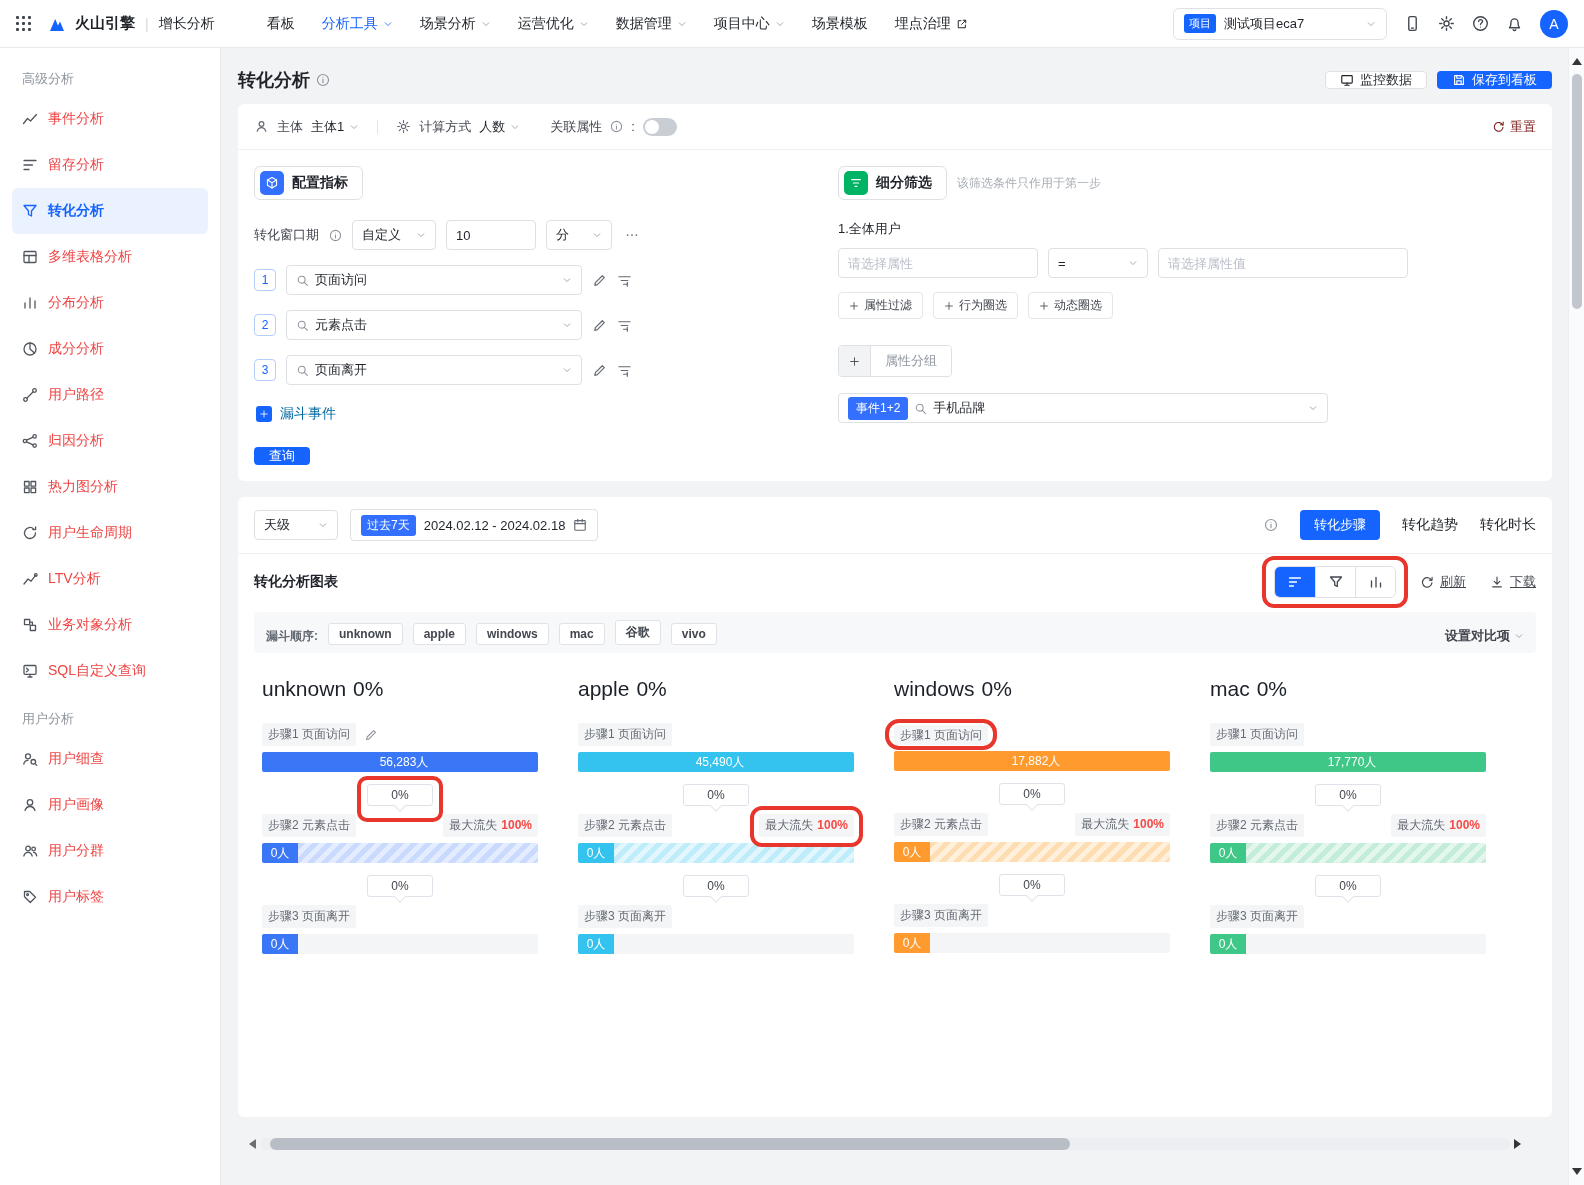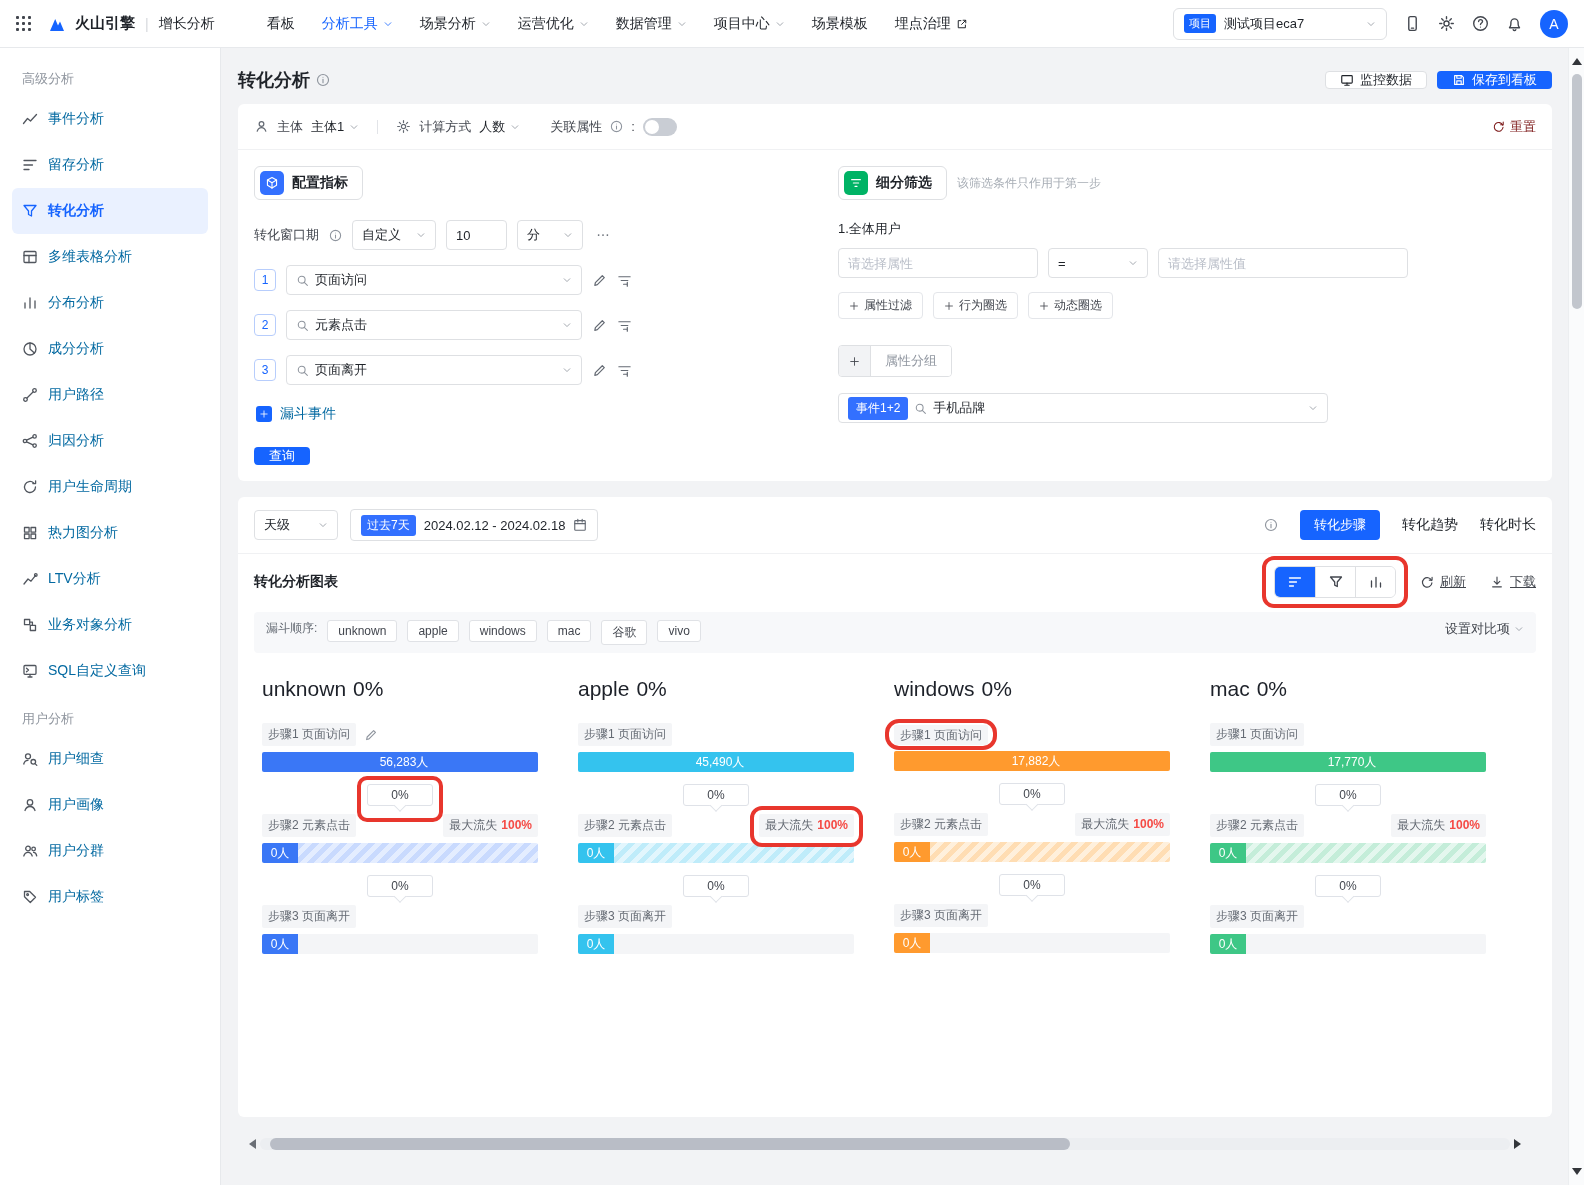--- a/index.html
+++ b/index.html
@@ -31,21 +31,21 @@
   .nav-ic { color:#42464e; cursor:pointer; }
   .avatar { width:28px; height:28px; border-radius:50%; background:#1664ff; color:#fff; display:flex;
             align-items:center; justify-content:center; font-size:14px; cursor:pointer; }
 
   
   .sidebar { position:absolute; top:48px; left:0; bottom:0; width:221px; background:#fff;
              border-right:1px solid #e7e9ec; padding:12px 12px 0; z-index:10; overflow:hidden; }
   .side-title { font-size:13px; color:#8f959e; padding:10px 10px 8px; }
   .side-title.second { margin-top:6px; }
   .side-item { display:flex; align-items:center; gap:10px; height:46px; padding:0 10px; border-radius:6px;
-               font-size:14px; color:#0369a1; cursor:pointer; }
+               font-size:14px; color:#ef4444; cursor:pointer; }
   .side-item svg { color:#51565e; }
   .side-item.active { background:#eaf1ff; color:#1664ff; font-weight:bold; }
   .side-item.active svg { color:#1664ff; }
 
   
   .main { position:absolute; left:222px; top:48px; right:16px; bottom:0; padding:12px 16px 0; overflow:hidden; }
   .page-head { display:flex; align-items:center; height:40px; }
   .page-title { font-size:18px; font-weight:bold; display:flex; align-items:center; gap:6px; }
   .info-ic { color:#8f959e; cursor:pointer; }
   .head-actions { margin-left:auto; display:flex; gap:10px; }
@@ -76,21 +76,21 @@
   .metric-chip { display:inline-flex; align-items:center; gap:8px; border:1px solid #dee0e3; border-radius:6px;
                  padding:4px 14px 4px 5px; font-size:14px; font-weight:bold; }
   .sq-ic { width:24px; height:24px; border-radius:5px; display:flex; align-items:center; justify-content:center; color:#fff; flex:none; }
   .sq-blue { background:#3370ff; }
   .sq-green { background:#00b365; }
 
   .window-row { display:flex; align-items:center; gap:10px; margin:20px 0 4px; font-size:13px; color:#42464e; }
   .select-box { display:flex; align-items:center; gap:6px; border:1px solid #dee0e3; border-radius:4px; height:30px;
                 padding:0 9px; background:#fff; font-size:13px; color:#1f2329; cursor:pointer; }
   .select-box .grow { flex:1; text-align:left; white-space:nowrap; overflow:hidden; }
-  .w66 { width:66px; } .w70 { width:61px; } .w84 { width:84px; } .w100 { width:100px; }
+  .w66 { width:66px; } .w70 { width:90px; } .w84 { width:84px; } .w100 { width:100px; }
   .text-input { height:30px; border:1px solid #dee0e3; border-radius:4px; padding:0 9px; font-size:13px;
                 color:#1f2329; background:#fff; outline:none; font-family:inherit; }
   .text-input::placeholder { color:#b9bec8; }
   .more-dots { color:#646a73; cursor:pointer; padding:0 3px; }
 
   .step-row { display:flex; align-items:center; gap:10px; margin-top:15px; }
   .step-num { width:22px; height:22px; border:1px solid #b7cdfc; border-radius:4px; display:flex; align-items:center;
               justify-content:center; font-size:12px; color:#1664ff; background:#fff; flex:none; }
   .event-select { width:296px; }
   .search-ic { color:#8f959e; }
@@ -131,22 +131,22 @@
   .chart-title { font-size:14px; font-weight:bold; }
   .chart-tools { margin-left:auto; display:flex; align-items:center; gap:24px; }
   .tg-wrap { position:relative; }
   .toggle-group { display:flex; border:1px solid #dee0e3; border-radius:6px; overflow:hidden; }
   .toggle-btn { width:40px; height:30px; display:flex; align-items:center; justify-content:center; background:#fff;
                 cursor:pointer; color:#42464e; }
   .toggle-btn + .toggle-btn { border-left:1px solid #dee0e3; }
   .toggle-btn.active { background:#1664ff; color:#fff; }
   .tool-link { display:flex; align-items:center; gap:6px; font-size:13px; color:#42464e; cursor:pointer;text-decoration:underline; }
 
-  .order-row { display:flex; align-items:flex-start; gap:10px; background:#f7f8fa; margin:2px 16px 0; padding:8px 12px;
-               border-radius:4px; font-size:12px; color:#646a73; }
+  .order-row { display:flex; align-items:flex-end; gap:10px; background:#f7f8fa; margin:2px 16px 0; padding:8px 12px;
+               border-radius:4px; font-size:12px; color:#646a73;font-weight:bold; }
   .order-tag { background:#fff; border:1px solid #e0e2e6; border-radius:3px; padding:3px 10px; font-size:12px;
                color:#42464e; cursor:pointer; }
   .compare { margin-left:auto; display:flex; align-items:center; gap:4px; font-size:13px; color:#42464e; cursor:pointer; }
 
   .funnel-wrap { display:flex; gap:40px; padding:24px 24px 36px; }
   .funnel-col { width:276px; flex:none; }
   .g0 { --c:#3a77f6; --t1:#c9dafe; --t2:#e4edff; }
   .g1 { --c:#34c3ee; --t1:#bfecfa; --t2:#e2f6fd; }
   .g2 { --c:#ff9a2e; --t1:#ffddb3; --t2:#fff0dc; }
   .g3 { --c:#3ec786; --t1:#c4edd9; --t2:#e4f7ee; }
@@ -343,33 +343,33 @@
       <svg class="ic" width="16" height="16" viewBox="0 0 16 16">
           <circle cx="3" cy="8" r="1.7"></circle>
           <circle cx="12.6" cy="3.4" r="1.7"></circle>
           <circle cx="12.6" cy="12.6" r="1.7"></circle>
           <path d="M4.6 7.2l6.4-3M4.6 8.8l6.4 3"></path>
         </svg>
       <span>归因分析</span>
     </div>
     <div class="side-item">
       <svg class="ic" width="16" height="16" viewBox="0 0 16 16">
-          <path d="M13.5 8a5.5 5.5 0 1 1-1.8-4.1"></path>
-          <path d="M13.6 1.8v2.8h-2.8"></path>
-        </svg>
-      <span>用户生命周期</span>
-    </div>
-    <div class="side-item">
-      <svg class="ic" width="16" height="16" viewBox="0 0 16 16">
           <rect x="2.5" y="2.5" width="4.6" height="4.6"></rect>
           <rect x="9" y="2.5" width="4.6" height="4.6"></rect>
           <rect x="2.5" y="9" width="4.6" height="4.6"></rect>
           <rect x="9" y="9" width="4.6" height="4.6"></rect>
         </svg>
       <span>热力图分析</span>
+    </div>
+    <div class="side-item">
+      <svg class="ic" width="16" height="16" viewBox="0 0 16 16">
+          <path d="M13.5 8a5.5 5.5 0 1 1-1.8-4.1"></path>
+          <path d="M13.6 1.8v2.8h-2.8"></path>
+        </svg>
+      <span>用户生命周期</span>
     </div>
     <div class="side-item">
       <svg class="ic" width="16" height="16" viewBox="0 0 16 16">
           <polyline points="2 13 6 8 9 10.2 13.6 4.4"></polyline>
           <circle cx="13.8" cy="4" r="1.3"></circle>
         </svg>
       <span>LTV分析</span>
     </div>
     <div class="side-item">
       <svg class="ic" width="16" height="16" viewBox="0 0 16 16">

